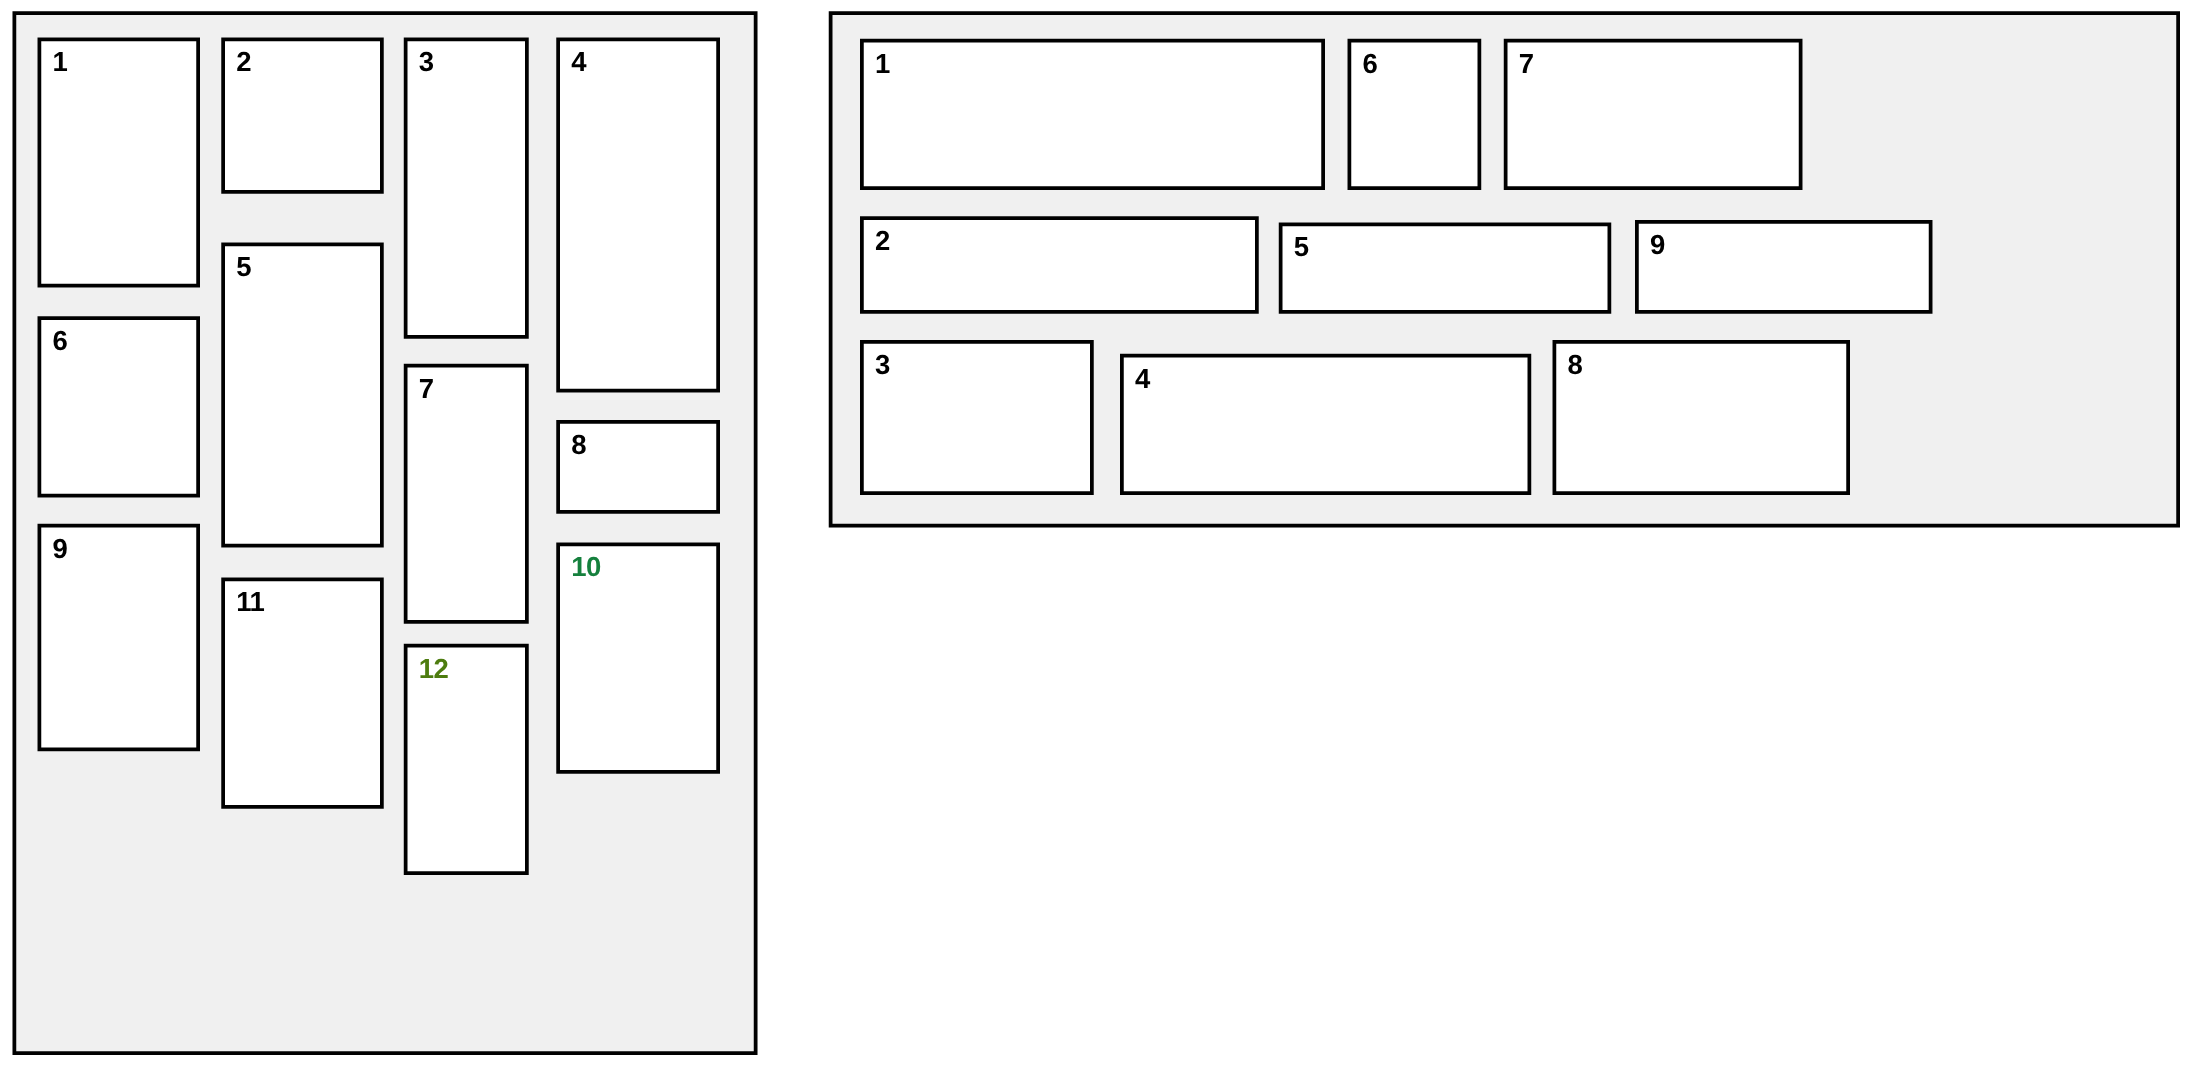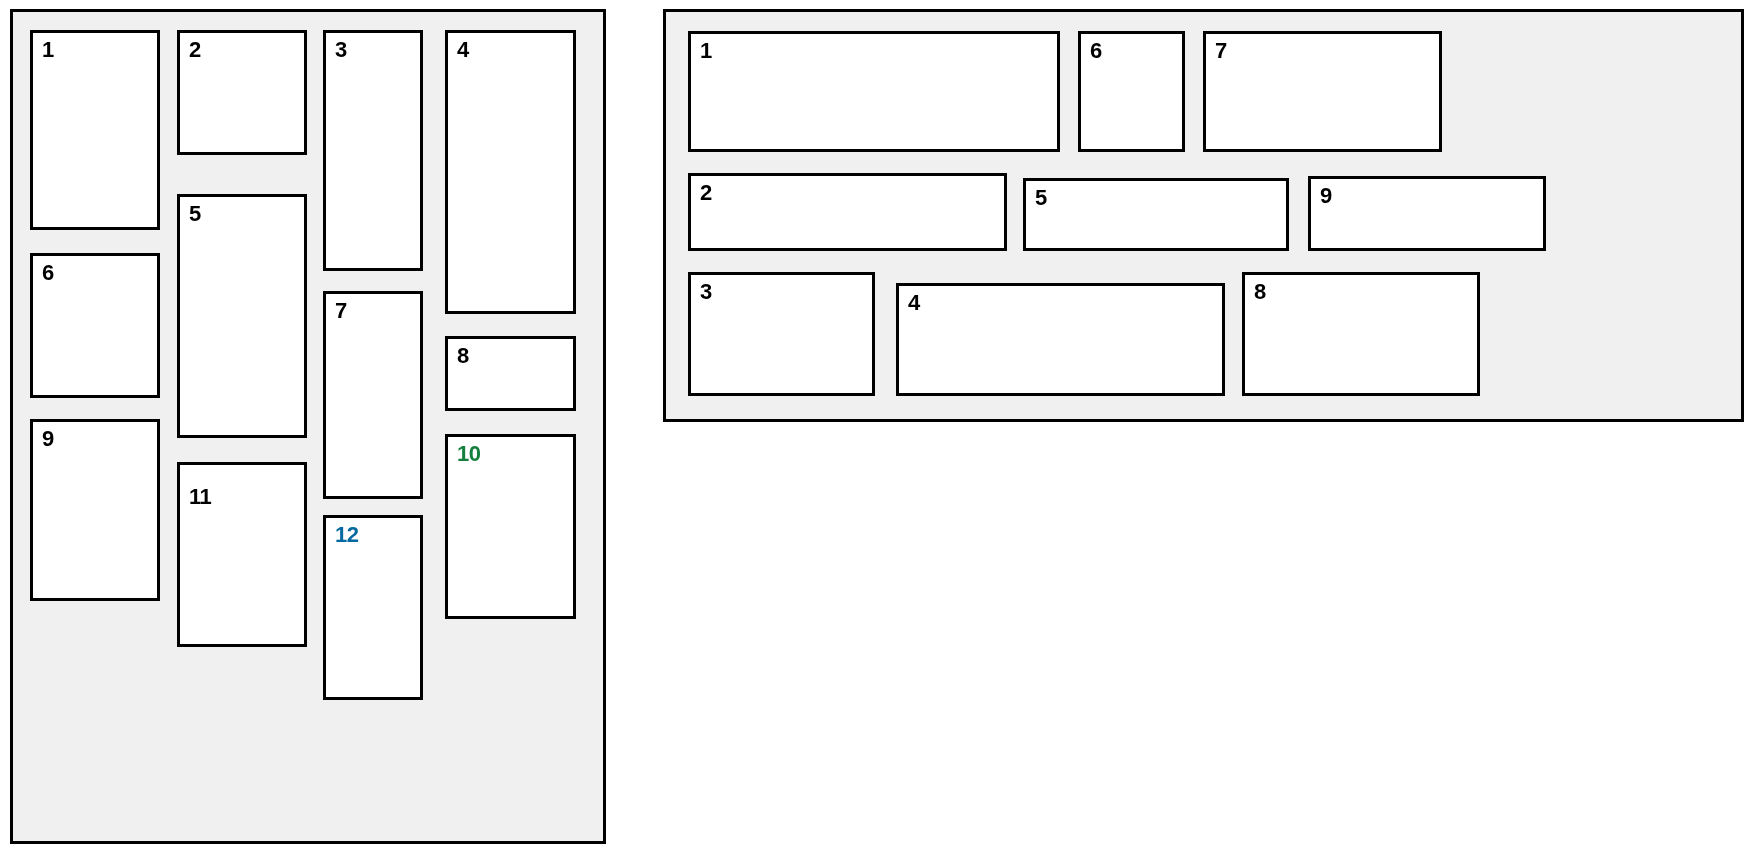--- a/index.html
+++ b/index.html
@@ -72,24 +72,24 @@
       <div class="box" style="left: 432px; top: 324px; width: 131px; height: 75px; background: rgb(255, 255, 255); border-color: rgb(0, 0, 0);">
         <span class="box-label" style="color: rgb(0, 0, 0);">8</span>
       </div>
       <div class="box" style="left: 17px; top: 407px; width: 130px; height: 182px; background: rgb(255, 255, 255); border-color: rgb(0, 0, 0);">
         <span class="box-label" style="color: rgb(0, 0, 0);">9</span>
       </div>
       <div class="box" style="left: 432px; top: 422px; width: 131px; height: 185px; background: rgb(255, 255, 255); border-color: rgb(0, 0, 0);">
         <span class="box-label" style="color: #15803d;">10</span>
       </div>
       <div class="box" style="left: 164px; top: 450px; width: 130px; height: 185px; background: rgb(255, 255, 255); border-color: rgb(0, 0, 0);">
-        <span class="box-label" style="color: rgb(0, 0, 0); margin-top: 15px;">11</span>
+        <span class="box-label" style="color: rgb(0, 0, 0);">11</span>
       </div>
       <div class="box" style="left: 310px; top: 503px; width: 100px; height: 185px; background: rgb(255, 255, 255); border-color: rgb(0, 0, 0);">
-        <span class="box-label" style="color: #0369a1;">12</span>
+        <span class="box-label" style="color: #4d7c0f;">12</span>
       </div>
     </div>
     <div class="panel" style="left: 663px; top: 9px; width: 1081px; height: 413px; background: rgb(240, 240, 240); border-color: rgb(0, 0, 0);">
       <div class="box" style="left: 22px; top: 19px; width: 372px; height: 121px; background: rgb(255, 255, 255); border-color: rgb(0, 0, 0);">
         <span class="box-label" style="color: rgb(0, 0, 0);">1</span>
       </div>
       <div class="box" style="left: 412px; top: 19px; width: 107px; height: 121px; background: rgb(255, 255, 255); border-color: rgb(0, 0, 0);">
         <span class="box-label" style="color: rgb(0, 0, 0);">6</span>
       </div>
       <div class="box" style="left: 537px; top: 19px; width: 239px; height: 121px; background: rgb(255, 255, 255); border-color: rgb(0, 0, 0);">

